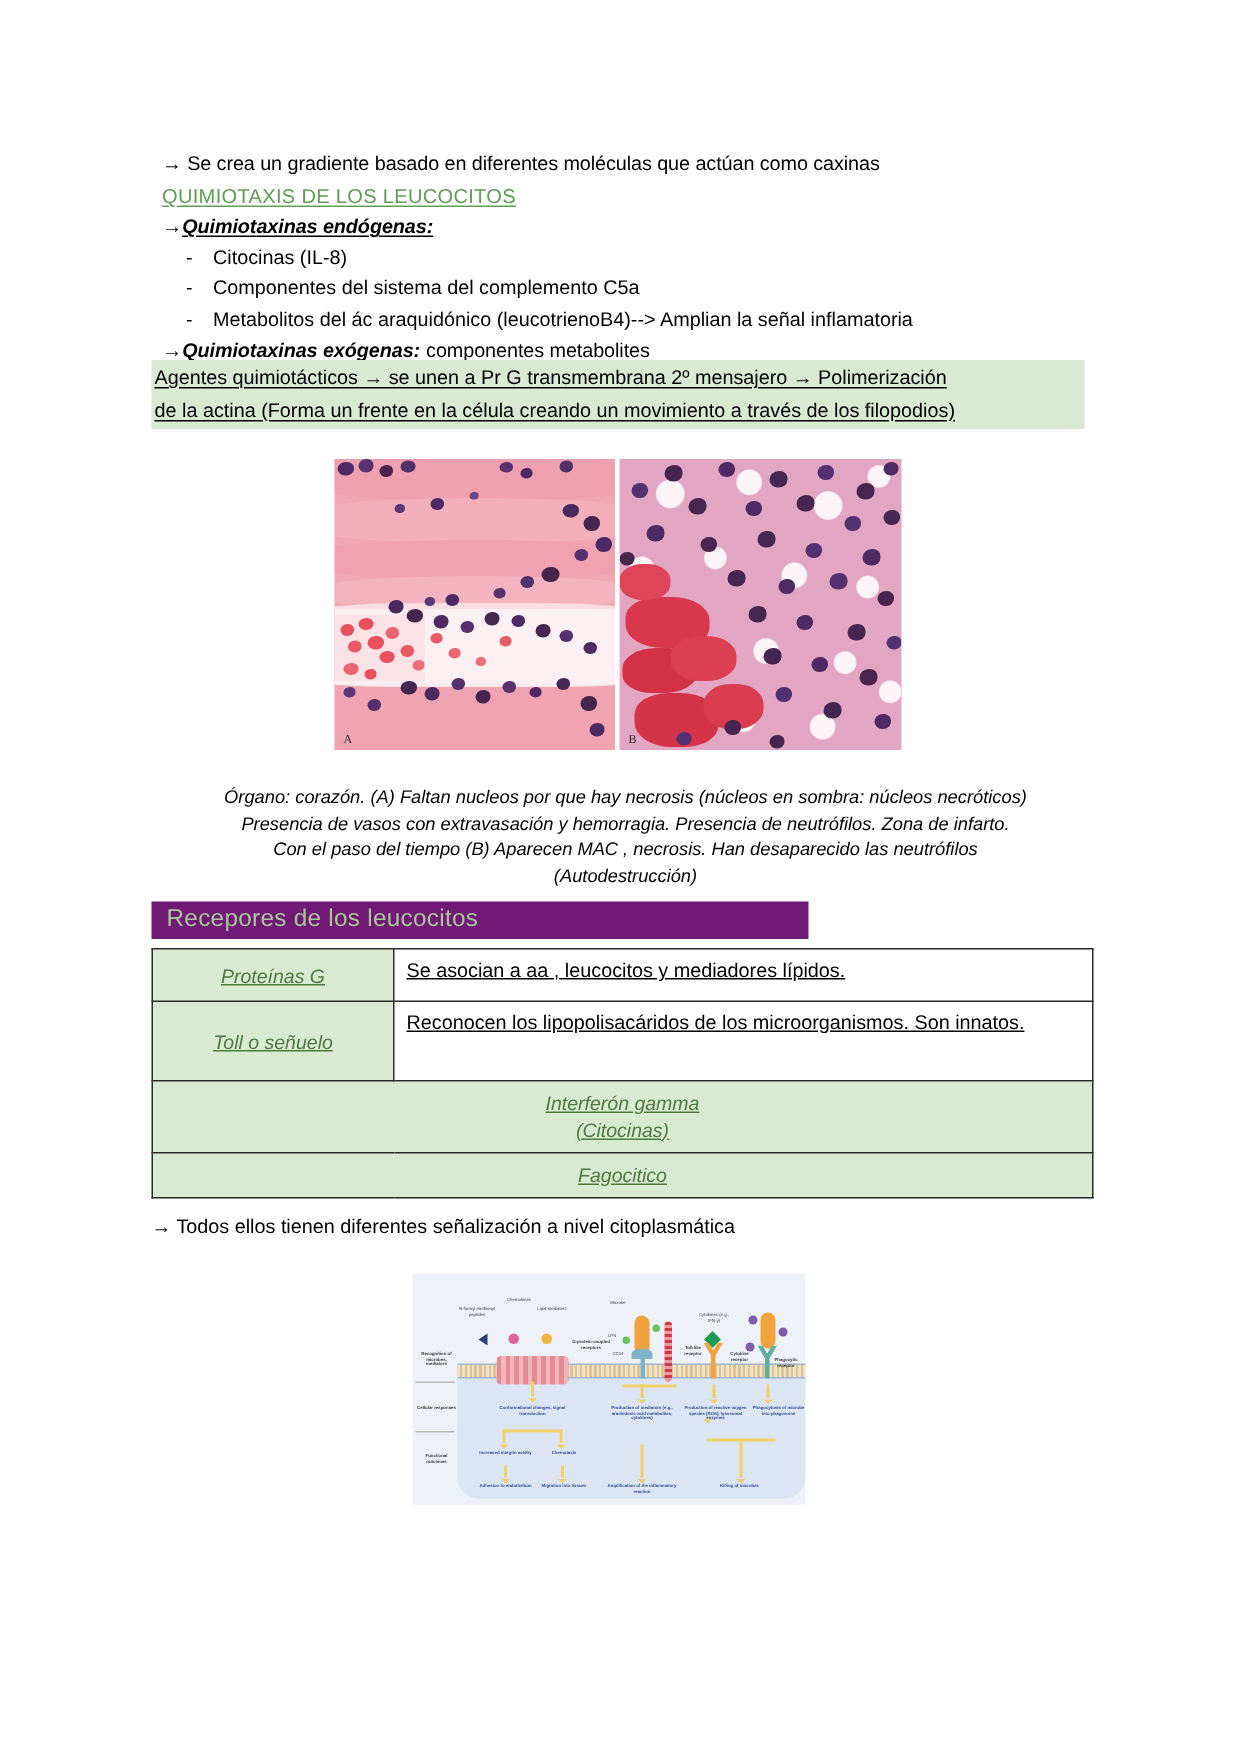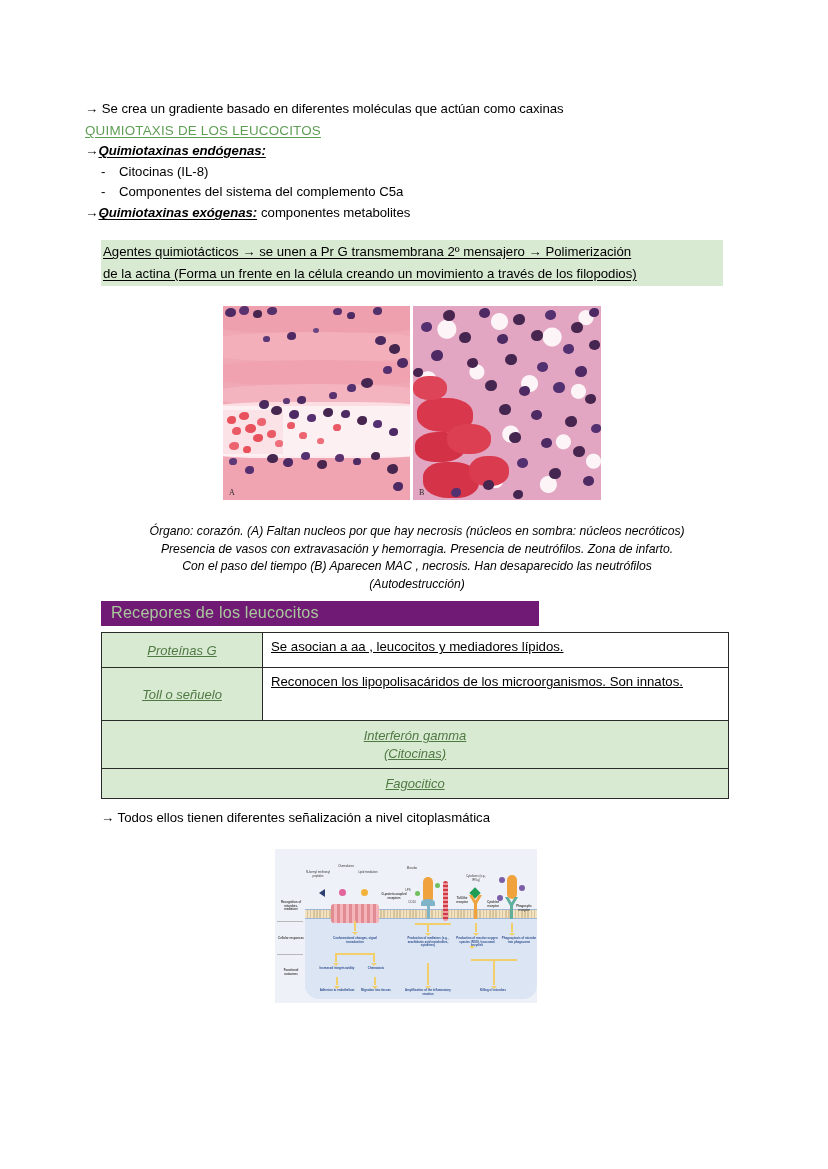--- a/index.html
+++ b/index.html
@@ -19,21 +19,21 @@
     position: absolute;
     left: 0; top: 0;
     width: 828px;
     height: 1169px;
     background: #ffffff;
   }
 
   
   .textblock {
     position: absolute;
-    left: 85px;
+    left: 108px;
     top: 99px;
     width: 640px;
   }
   .line {
     font-size: 13.2px;
     line-height: 20.8px;
     white-space: nowrap;
     letter-spacing: -0.05px;
   }
   .arrow { font-size: 13.5px; }
@@ -341,21 +341,21 @@
 
 <div id="page">
 
   <div class="textblock">
     <div class="line">→ Se crea un gradiente basado en diferentes moléculas que actúan como caxinas</div>
     <div class="sec-head">QUIMIOTAXIS DE LOS LEUCOCITOS</div>
     <div class="line"><span class="arrow">→</span><span class="subhead">Quimiotaxinas endógenas:</span></div>
     <div class="bullets">
       <div class="bullet"><span class="dash">-</span><span>Citocinas (IL-8)</span></div>
       <div class="bullet"><span class="dash">-</span><span>Componentes del sistema del complemento C5a</span></div>
-      <div class="bullet"><span class="dash">-</span></div>
+      <div class="bullet"><span class="dash">-</span><span>Metabolitos del ác araquidónico (leucotrienoB4)--&gt; Amplian la señal inflamatoria</span></div>
     </div>
     <div class="line"><span class="arrow">→</span><span class="subhead">Quimiotaxinas exógenas:</span><span style="margin-left:4px">componentes metabolites</span></div>
   </div>
 
   <div class="hl-box">
     <div class="hl-line">Agentes quimiotácticos → se unen a Pr G transmembrana 2º mensajero → Polimerización</div>
     <div class="hl-line">de la actina (Forma un frente en la célula creando un movimiento a través de los filopodios)</div>
   </div>
 
   <div class="histo">

